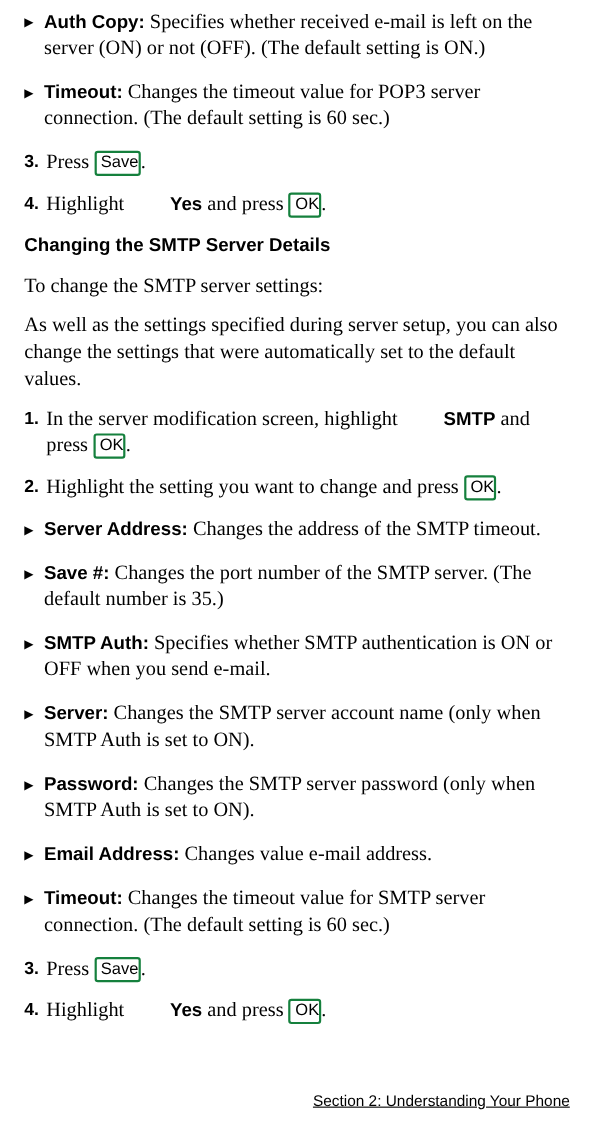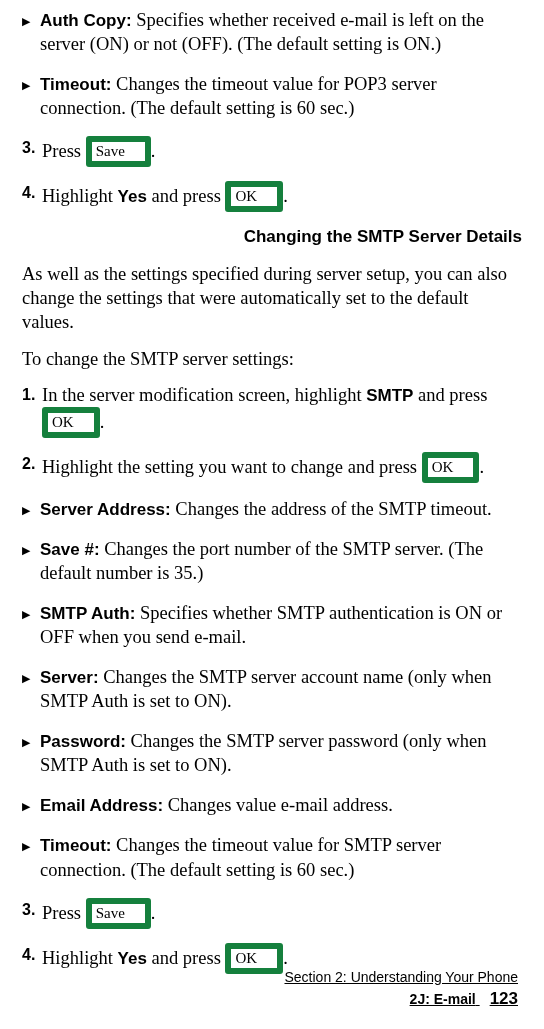--- a/index.html
+++ b/index.html
@@ -48,52 +48,52 @@
     font-family: Arial, Helvetica, sans-serif;
     font-weight: bold;
     font-size: 17px;
   }
   .heading {
     font-family: Arial, Helvetica, sans-serif;
     font-weight: bold;
     font-size: 17px;
     margin-bottom: 14px;
     margin-top: 4px;
-    text-align: right;
   }
   .para {
     margin-bottom: 12px;
     padding-right: 10px;
   }
   .keybox {
     display: inline-block;
-    font-family: Liberation Serif, serif;
+    font-family: Liberation Sans, sans-serif;
     font-size: 15px;
-    border: 6px solid #15803d;
+    border: 2px solid #15803d;
     border-radius: 3px;
-    padding: 0px 20px 1px 4px;
+    padding: 0px 0 1px 4px;
     line-height: 1.2;
     vertical-align: 1px;
   }
   .footer {
     position: absolute;
     bottom: 18px;
     right: 26px;
     text-align: right;
     font-family: Arial, Helvetica, sans-serif;
     font-size: 14px;
     line-height: 1.4;
     text-decoration: underline;
   }
   .footer .line2 { font-weight: bold; }
   .footer .pagenum { font-size: 17px; margin-left: 10px; }
   .inline-bold-sans {
     font-family: Arial, Helvetica, sans-serif;
     font-weight: bold;
     font-size: 17px;
+    margin-left: 37px;
   }
 </style>
 </head>
 <body>
 
 <div id="content">
     <div class="bullet-item">
       <div class="bullet-marker">▶</div>
       <div class="bullet-body"><span class="term">Auth Copy:</span><span> Specifies whether received e-mail is left on the server (ON) or not (OFF). (The default setting is ON.)</span></div>
     </div>
@@ -103,22 +103,22 @@
     </div>
     <div class="num-item">
       <div class="num-marker">3.</div>
       <div class="num-body"><span>Press </span><span class="keybox">Save</span><span>.</span></div>
     </div>
     <div class="num-item">
       <div class="num-marker">4.</div>
       <div class="num-body"><span>Highlight </span><span class="inline-bold-sans">Yes</span><span> and press </span><span class="keybox">OK</span><span>.</span></div>
     </div>
     <div class="heading">Changing the SMTP Server Details</div>
+    <div class="para">To change the SMTP server settings:</div>
     <div class="para">As well as the settings specified during server setup, you can also change the settings that were automatically set to the default values.</div>
-    <div class="para">To change the SMTP server settings:</div>
     <div class="num-item">
       <div class="num-marker">1.</div>
       <div class="num-body"><span>In the server modification screen, highlight </span><span class="inline-bold-sans">SMTP</span><span> and press </span><span class="keybox">OK</span><span>.</span></div>
     </div>
     <div class="num-item">
       <div class="num-marker">2.</div>
       <div class="num-body"><span>Highlight the setting you want to change and press </span><span class="keybox">OK</span><span>.</span></div>
     </div>
     <div class="bullet-item">
       <div class="bullet-marker">▶</div>
@@ -153,17 +153,13 @@
       <div class="num-body"><span>Press </span><span class="keybox">Save</span><span>.</span></div>
     </div>
     <div class="num-item">
       <div class="num-marker">4.</div>
       <div class="num-body"><span>Highlight </span><span class="inline-bold-sans">Yes</span><span> and press </span><span class="keybox">OK</span><span>.</span></div>
     </div>
   </div>
 
 <div class="footer">
   <div>Section 2: Understanding Your Phone</div>
-  <div class="line2">
-    <span>2J: E-mail</span>
-    <span class="pagenum">123</span>
-  </div>
 </div>
 
 </body></html>

